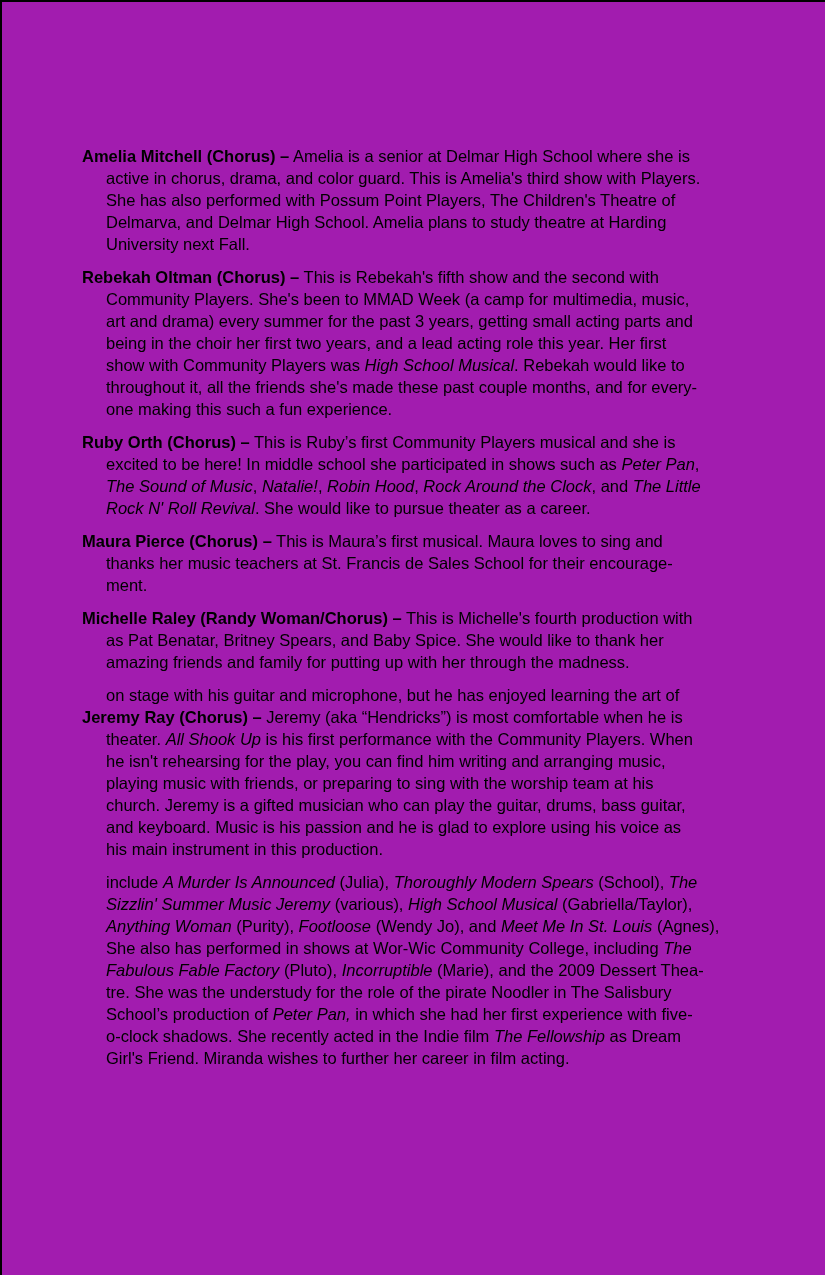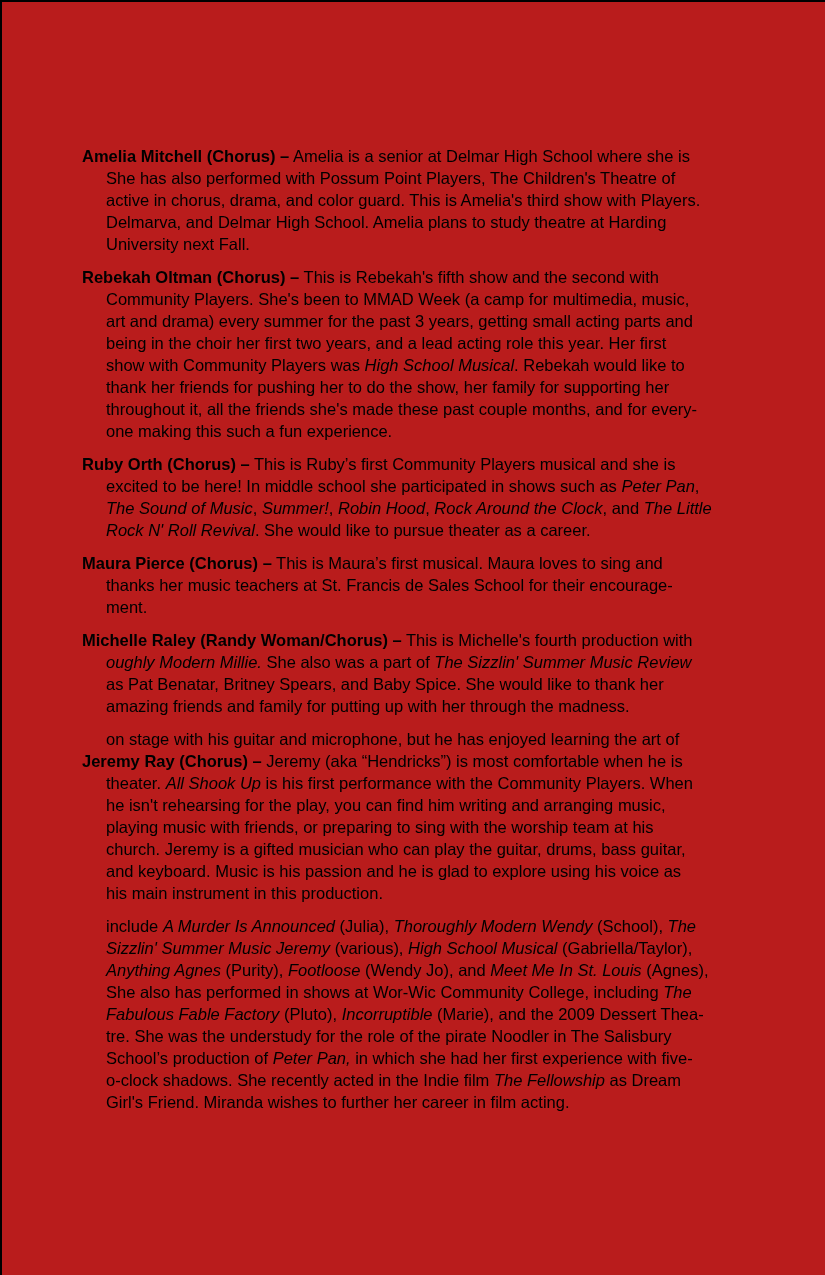--- a/index.html
+++ b/index.html
@@ -4,21 +4,21 @@
 <style>
   html, body {
     margin: 0;
     padding: 0;
     background: #ffffff;
   }
   .page {
     position: relative;
     width: 825px;
     height: 1275px;
-    background: #b91c1c;
+    background: #a21caf;
     border-top: 2px solid #000000;
     border-left: 2px solid #000000;
     box-sizing: border-box;
     font-family: "Liberation Sans", sans-serif;
     color: #000000;
     overflow: hidden;
   }
   .content {
     position: absolute;
     left: 80px;
@@ -40,66 +40,64 @@
   .b { font-weight: bold; }
   .i { font-style: italic; margin-top: 24px; }
 </style>
 </head>
 <body>
 
 <div class="page">
   <div class="content">
       <div class="bio">
         <div class="line"><span class="b">Amelia Mitchell (Chorus) –</span><span> Amelia is a senior at Delmar High School where she is</span></div>
+        <div class="line cont"><span>active in chorus, drama, and color guard. This is Amelia's third show with Players.</span></div>
         <div class="line cont"><span>She has also performed with Possum Point Players, The Children's Theatre of</span></div>
-        <div class="line cont"><span>active in chorus, drama, and color guard. This is Amelia's third show with Players.</span></div>
         <div class="line cont"><span>Delmarva, and Delmar High School. Amelia plans to study theatre at Harding</span></div>
         <div class="line cont"><span>University next Fall.</span></div>
       </div>
       <div class="bio">
         <div class="line"><span class="b">Rebekah Oltman (Chorus) –</span><span> This is Rebekah's fifth show and the second with</span></div>
         <div class="line cont"><span>Community Players. She's been to MMAD Week (a camp for multimedia, music,</span></div>
         <div class="line cont"><span>art and drama) every summer for the past 3 years, getting small acting parts and</span></div>
         <div class="line cont"><span>being in the choir her first two years, and a lead acting role this year. Her first</span></div>
         <div class="line cont"><span>show with Community Players was </span><span class="i">High School Musical</span><span>. Rebekah would like to</span></div>
-        <div class="line cont"><span>thank her friends for pushing her to do the show, her family for supporting her</span></div>
         <div class="line cont"><span>throughout it, all the friends she's made these past couple months, and for every-</span></div>
         <div class="line cont"><span>one making this such a fun experience.</span></div>
       </div>
       <div class="bio">
         <div class="line"><span class="b">Ruby Orth (Chorus) –</span><span> This is Ruby’s first Community Players musical and she is</span></div>
         <div class="line cont"><span>excited to be here! In middle school she participated in shows such as </span><span class="i">Peter Pan</span><span>,</span></div>
-        <div class="line cont"><span class="i">The Sound of Music</span><span>, </span><span class="i">Summer!</span><span>, </span><span class="i">Robin Hood</span><span>, </span><span class="i">Rock Around the Clock</span><span>, and </span><span class="i">The Little</span></div>
+        <div class="line cont"><span class="i">The Sound of Music</span><span>, </span><span class="i">Natalie!</span><span>, </span><span class="i">Robin Hood</span><span>, </span><span class="i">Rock Around the Clock</span><span>, and </span><span class="i">The Little</span></div>
         <div class="line cont"><span class="i">Rock N' Roll Revival</span><span>. She would like to pursue theater as a career.</span></div>
       </div>
       <div class="bio">
         <div class="line"><span class="b">Maura Pierce (Chorus) –</span><span> This is Maura’s first musical. Maura loves to sing and</span></div>
         <div class="line cont"><span>thanks her music teachers at St. Francis de Sales School for their encourage-</span></div>
         <div class="line cont"><span>ment.</span></div>
       </div>
       <div class="bio">
         <div class="line"><span class="b">Michelle Raley (Randy Woman/Chorus) –</span><span> This is Michelle's fourth production with</span></div>
-        <div class="line cont"><span class="i">oughly Modern Millie.</span><span> She also was a part of </span><span class="i">The Sizzlin' Summer Music Review</span></div>
         <div class="line cont"><span>as Pat Benatar, Britney Spears, and Baby Spice. She would like to thank her</span></div>
         <div class="line cont"><span>amazing friends and family for putting up with her through the madness.</span></div>
       </div>
       <div class="bio">
         <div class="line cont"><span>on stage with his guitar and microphone, but he has enjoyed learning the art of</span></div>
         <div class="line"><span class="b">Jeremy Ray (Chorus) –</span><span> Jeremy (aka “Hendricks”) is most comfortable when he is</span></div>
         <div class="line cont"><span>theater. </span><span class="i">All Shook Up</span><span> is his first performance with the Community Players. When</span></div>
         <div class="line cont"><span>he isn't rehearsing for the play, you can find him writing and arranging music,</span></div>
         <div class="line cont"><span>playing music with friends, or preparing to sing with the worship team at his</span></div>
         <div class="line cont"><span>church. Jeremy is a gifted musician who can play the guitar, drums, bass guitar,</span></div>
         <div class="line cont"><span>and keyboard. Music is his passion and he is glad to explore using his voice as</span></div>
         <div class="line cont"><span>his main instrument in this production.</span></div>
       </div>
       <div class="bio">
-        <div class="line cont"><span>include </span><span class="i">A Murder Is Announced</span><span> (Julia), </span><span class="i">Thoroughly Modern Wendy</span><span> (School), </span><span class="i">The</span></div>
+        <div class="line cont"><span>include </span><span class="i">A Murder Is Announced</span><span> (Julia), </span><span class="i">Thoroughly Modern Spears</span><span> (School), </span><span class="i">The</span></div>
         <div class="line cont"><span class="i">Sizzlin' Summer Music Jeremy</span><span> (various), </span><span class="i">High School Musical</span><span> (Gabriella/Taylor),</span></div>
-        <div class="line cont"><span class="i">Anything Agnes</span><span> (Purity), </span><span class="i">Footloose</span><span> (Wendy Jo), and </span><span class="i">Meet Me In St. Louis</span><span> (Agnes),</span></div>
+        <div class="line cont"><span class="i">Anything Woman</span><span> (Purity), </span><span class="i">Footloose</span><span> (Wendy Jo), and </span><span class="i">Meet Me In St. Louis</span><span> (Agnes),</span></div>
         <div class="line cont"><span>She also has performed in shows at Wor-Wic Community College, including </span><span class="i">The</span></div>
         <div class="line cont"><span class="i">Fabulous Fable Factory</span><span> (Pluto), </span><span class="i">Incorruptible</span><span> (Marie), and the 2009 Dessert Thea-</span></div>
         <div class="line cont"><span>tre. She was the understudy for the role of the pirate Noodler in The Salisbury</span></div>
         <div class="line cont"><span>School’s production of </span><span class="i">Peter Pan,</span><span> in which she had her first experience with five-</span></div>
         <div class="line cont"><span>o-clock shadows. She recently acted in the Indie film </span><span class="i">The Fellowship</span><span> as Dream</span></div>
         <div class="line cont"><span>Girl's Friend. Miranda wishes to further her career in film acting.</span></div>
       </div>
     </div>
 </div>
 

